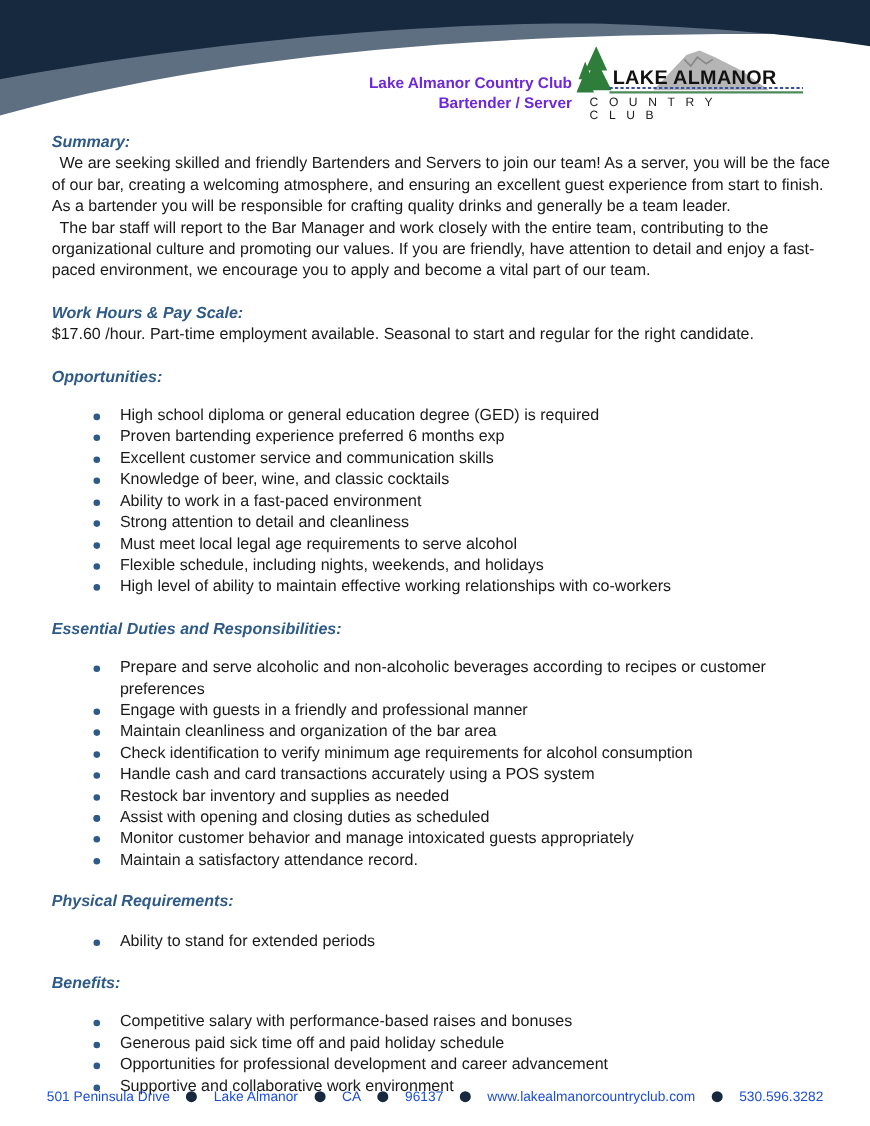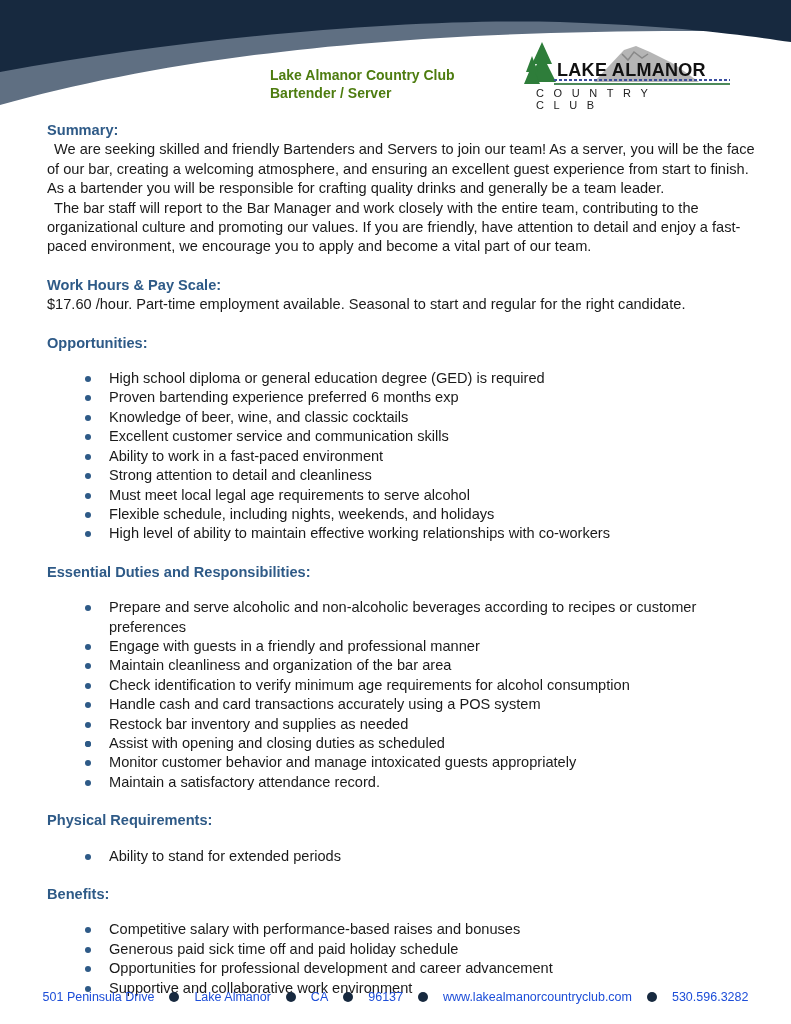--- a/index.html
+++ b/index.html
@@ -1,29 +1,29 @@
 <!DOCTYPE html>
 <html><head>
 <meta charset="utf-8">
 <style>
   html, body { margin: 0; padding: 0; background: #ffffff; }
   body { width: 791px; height: 1024px; position: relative; overflow: hidden;
          font-family: "Liberation Sans", sans-serif; color: #1a1a1a; }
   .header-bg { position: absolute; left: 0; top: 0; width: 791px; height: 120px; }
-  .header-title { position: absolute; left: 270px; top: 66px; width: 250px; text-align: left;
-                  color: #4d7c0f; font-weight: bold; font-size: 14px; line-height: 18px; }
+  .header-title { position: absolute; left: 270px; top: 66px; width: 250px; text-align: right;
+                  color: #6d28d9; font-weight: bold; font-size: 14px; line-height: 18px; }
   .logo { position: absolute; left: 524px; top: 42px; width: 210px; height: 62px; }
   .logo-main { position: absolute; left: 33px; top: 18px; font-weight: bold; font-size: 18px;
                letter-spacing: 0.3px; color: #111; }
   .logo-sub { position: absolute; left: 12px; top: 45px; width: 195px; font-size: 11px;
               letter-spacing: 9.6px; color: #222; }
   .content { position: absolute; left: 47px; top: 121px; width: 720px; font-size: 14.6px;
              line-height: 19.4px; }
   .section { margin-bottom: 19px; }
-  .sec-title { color: #2e5a87; font-weight: bold; font-size: 14.6px; }
+  .sec-title { color: #2e5a87; font-weight: bold; font-size: 14.6px; font-style: italic; }
   .para { text-indent: 7px; }
   ul { margin: 16px; padding: 0; list-style: none; }
   li { position: relative; padding-left: 46px; }
   li .bullet { position: absolute; left: 22px; top: 7px; width: 6px; height: 6px;
                border-radius: 50%; background: #2e5a87; }
   .footer { position: absolute; left: 0; top: 990px; width: 791px; text-align: center;
             font-size: 12.5px; color: #1d4ed8; white-space: nowrap; }
   .footer .dot { display: inline-block; width: 10px; height: 10px; border-radius: 50%;
                  background: #17293f; margin: 0 15px; vertical-align: -1px; }
 </style>
@@ -64,22 +64,22 @@
   <div class="section">
     <div class="sec-title">Work Hours &amp; Pay Scale:</div>
     <div>$17.60 /hour. Part-time employment available. Seasonal to start and regular for the right candidate.</div>
   </div>
 
   <div class="section">
     <div class="sec-title">Opportunities:</div>
     <ul>
       <li><span class="bullet"></span><span>High school diploma or general education degree (GED) is required</span></li>
       <li><span class="bullet"></span><span>Proven bartending experience preferred 6 months exp</span></li>
+      <li><span class="bullet"></span><span>Excellent customer service and communication skills</span></li>
       <li><span class="bullet"></span><span>Knowledge of beer, wine, and classic cocktails</span></li>
-      <li><span class="bullet"></span><span>Excellent customer service and communication skills</span></li>
       <li><span class="bullet"></span><span>Ability to work in a fast-paced environment</span></li>
       <li><span class="bullet"></span><span>Strong attention to detail and cleanliness</span></li>
       <li><span class="bullet"></span><span>Must meet local legal age requirements to serve alcohol</span></li>
       <li><span class="bullet"></span><span>Flexible schedule, including nights, weekends, and holidays</span></li>
       <li><span class="bullet"></span><span>High level of ability to maintain effective working relationships with co-workers</span></li>
     </ul>
   </div>
 
   <div class="section">
     <div class="sec-title">Essential Duties and Responsibilities:</div>

